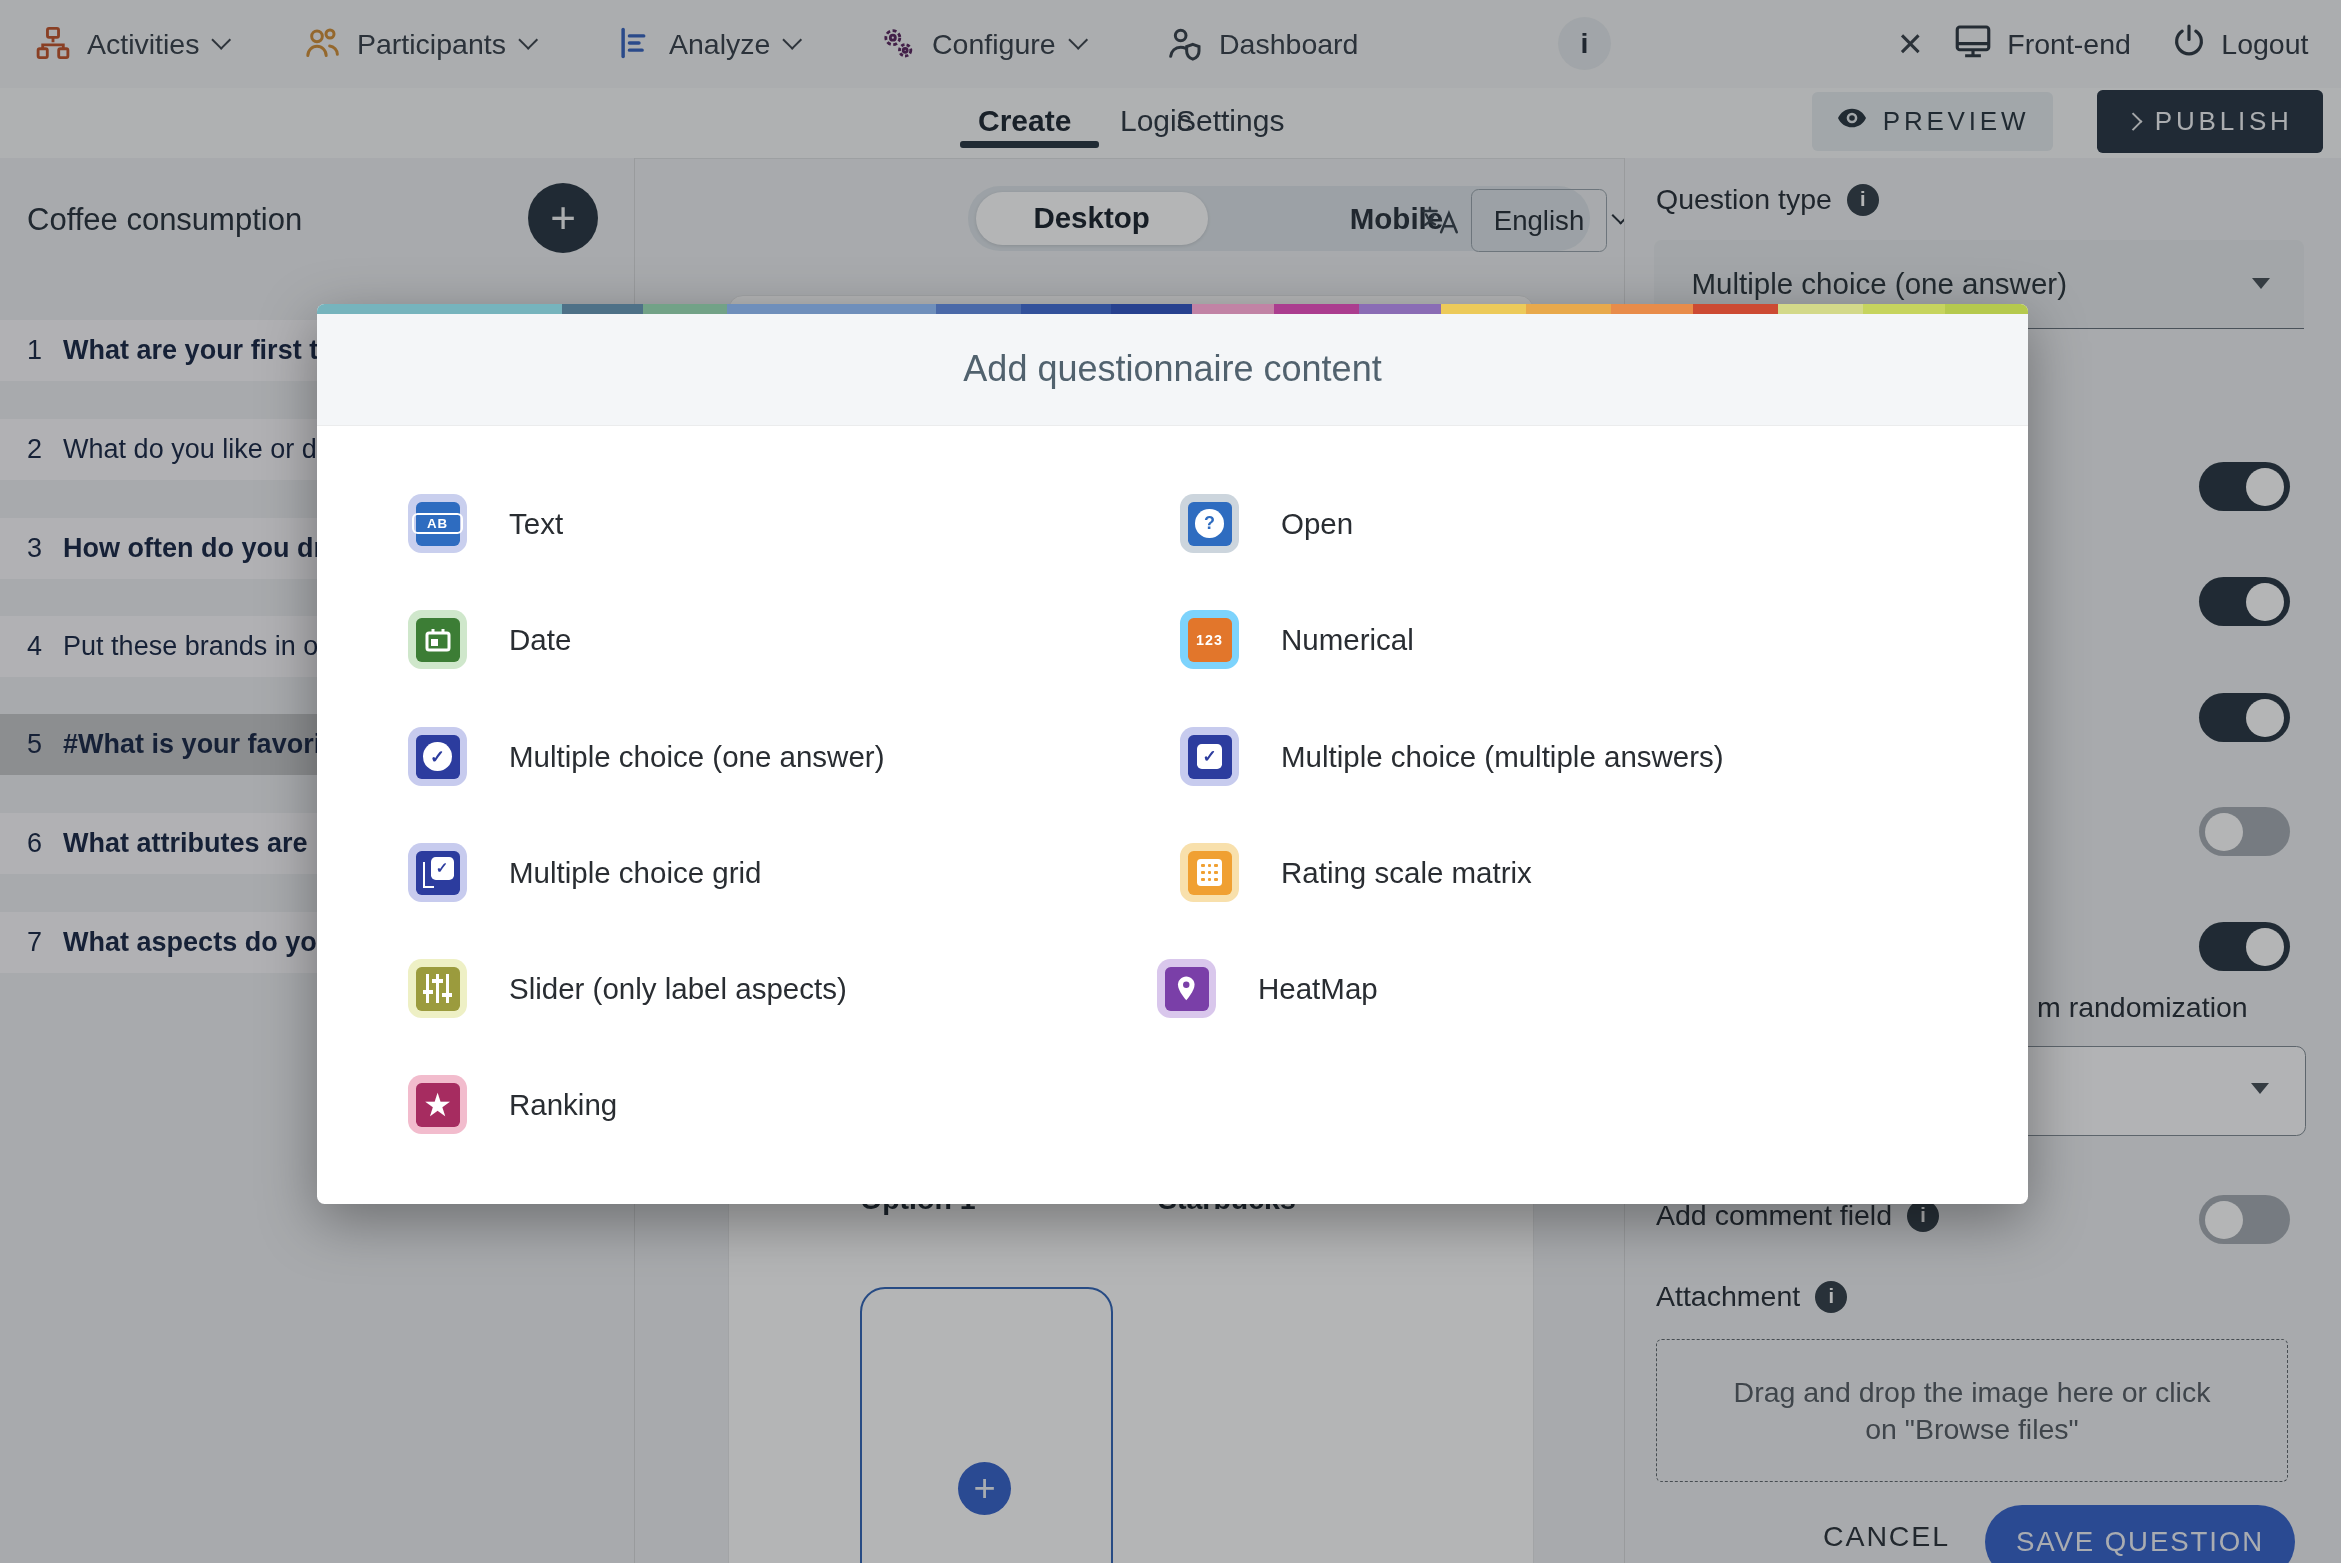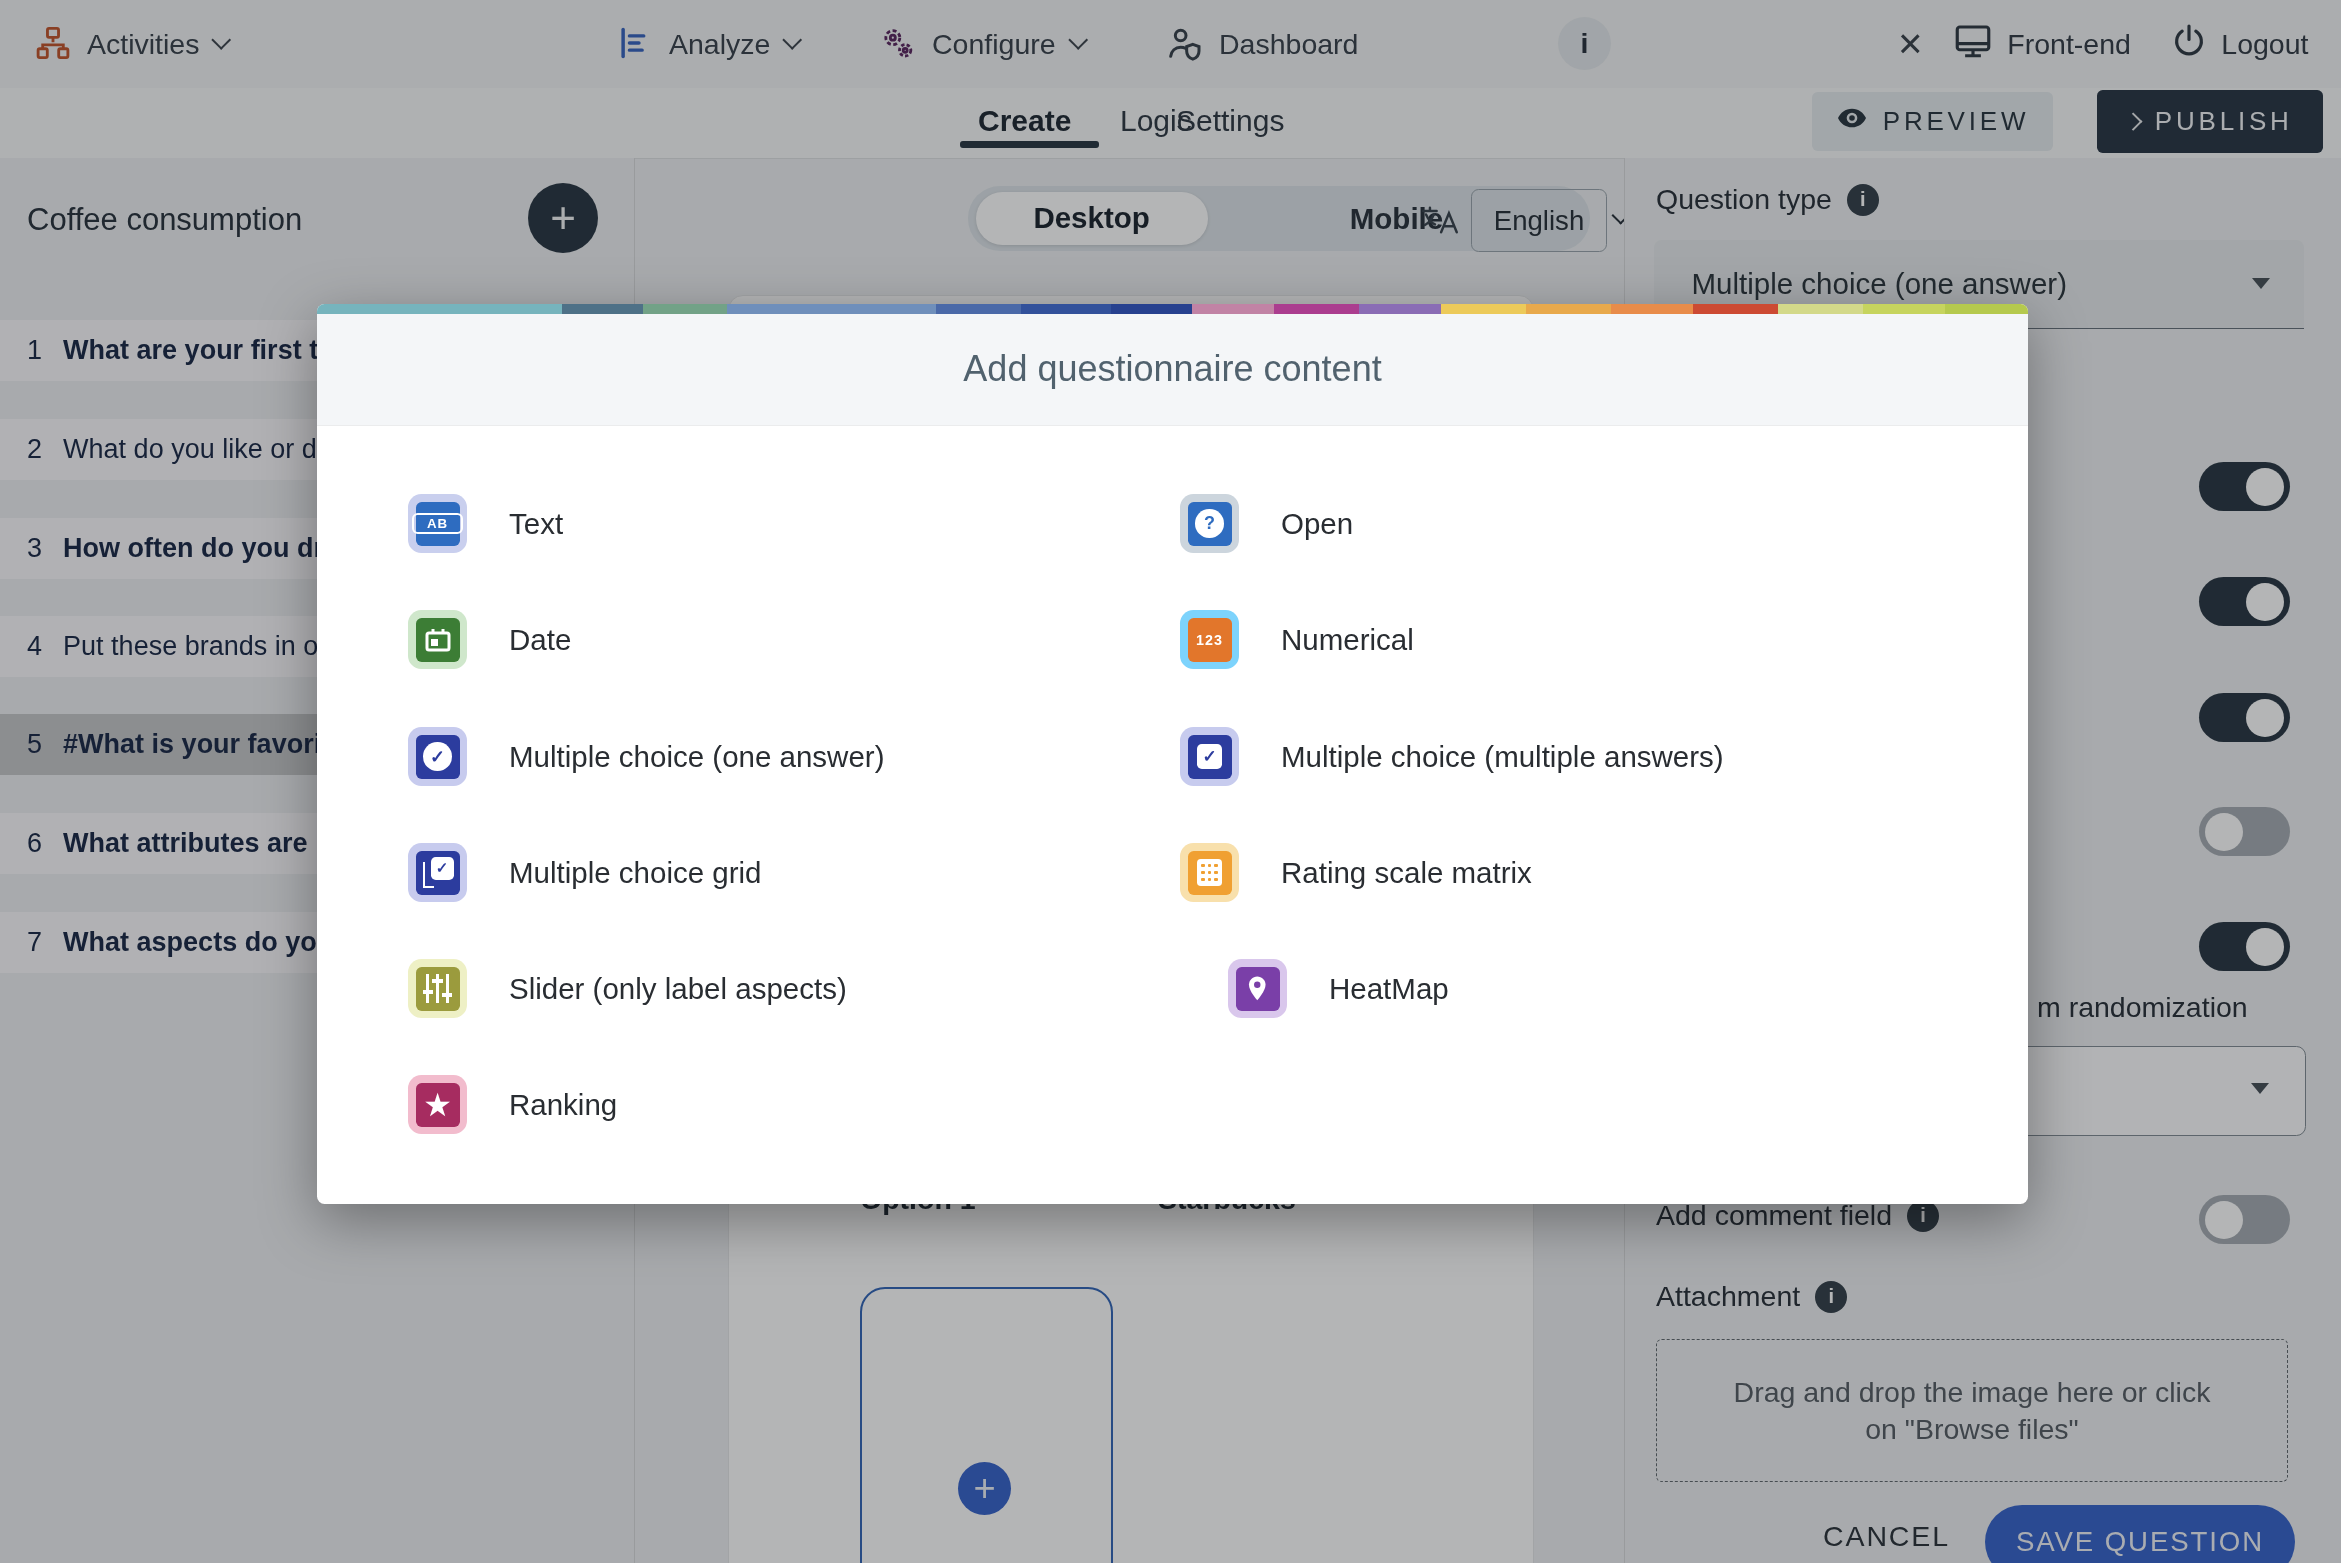--- a/index.html
+++ b/index.html
@@ -89,20 +89,30 @@
 
   <div class="topbar">
     <div class="nav-item" style="left:34px">
       <span><svg width="38" height="38" viewBox="0 0 24 24" fill="none" stroke="#c2572f" stroke-width="1.8">
             <rect x="8.5" y="2.8" width="7" height="5.6" rx="1"></rect>
             <path d="M12 8.4v3.2M5.5 15.4v-2.2h13v2.2"></path>
             <rect x="2.6" y="15.6" width="5.8" height="5.6" rx="1"></rect>
             <rect x="15.6" y="15.6" width="5.8" height="5.6" rx="1"></rect>
           </svg></span>
       <span class="nav-label">Activities</span>
+      <span class="chev"></span>
+    </div>
+    <div class="nav-item" style="left:302px">
+      <span><svg width="40" height="40" viewBox="0 0 24 24" fill="none" stroke="#d2913b" stroke-width="1.8" stroke-linecap="round">
+            <circle cx="9" cy="8" r="3.2"></circle>
+            <path d="M3.5 19.5c0-3 2.5-5.5 5.5-5.5s5.5 2.5 5.5 5.5"></path>
+            <circle cx="16.8" cy="6.6" r="2.4"></circle>
+            <path d="M16.6 13.8c2.6.3 4.6 2.4 4.6 5"></path>
+          </svg></span>
+      <span class="nav-label">Participants</span>
       <span class="chev"></span>
     </div>
     <div class="nav-item" style="left:616px">
       <span><svg width="38" height="38" viewBox="0 0 24 24" fill="none" stroke="#3a66c0" stroke-width="2.2" stroke-linecap="round">
             <path d="M4.5 3.5v17"></path>
             <path d="M8.5 7.5h9M8.5 12h6M8.5 16.5h8"></path>
           </svg></span>
       <span class="nav-label">Analyze</span>
       <span class="chev"></span>
     </div>
@@ -383,21 +393,21 @@
                 <i style="background:#f0a032"></i>
                 <i style="background:#f0a032"></i>
                 <i style="background:#f0a032"></i>
                 <i style="background:#f0a032"></i>
                 <i style="background:#f0a032"></i>
               </div>
             </div>
           </div>
           <div class="mlabel">Rating scale matrix</div>
         </div>
-        <div class="mitem" style="left: 911px; top: 655px;">
+        <div class="mitem" style="left: 840px; top: 655px;">
           <div class="tile" style="background: rgb(217, 199, 236);">
             <div class="tin" style="background: rgb(122, 63, 168);">
               <svg width="28.5" height="28.5" viewBox="0 0 24 24">
                 <path fill="#fff" d="M12 2c-3.9 0-7 3.1-7 7 0 5.3 7 13 7 13s7-7.7 7-13c0-3.9-3.1-7-7-7z"></path>
                 <circle cx="12" cy="9" r="2.7" fill="#7a3fa8"></circle>
               </svg>
             </div>
           </div>
           <div class="mlabel">HeatMap</div>
         </div>

